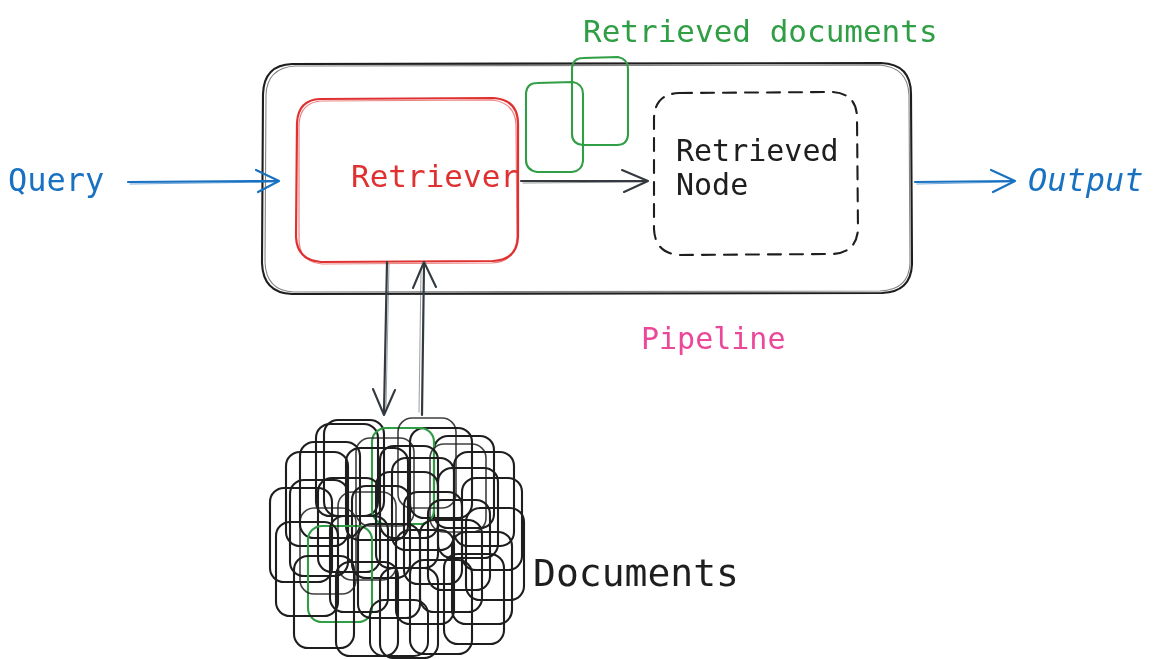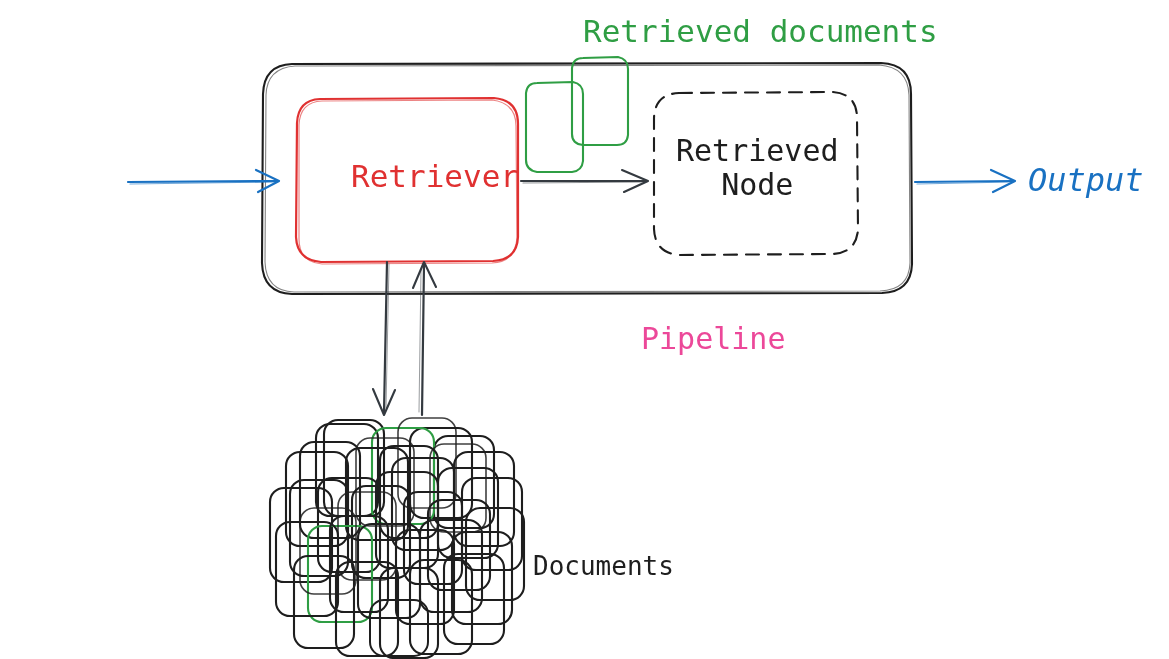--- a/index.html
+++ b/index.html
@@ -22,29 +22,28 @@
   #diagram {
     position: absolute;
     top: 0;
     left: 0;
   }
   .lbl {
     position: absolute;
     font-family: "DejaVu Sans Mono", "Liberation Mono", monospace;
     white-space: pre;
     line-height: 1.12;
-    text-align: center;
   }
   .lbl-query   { left: 8px;   top: 163px; font-size: 32px; color: #1971c2; }
   .lbl-output  { left: 1028px; top: 163px; font-size: 32px; color: #1971c2; font-style: italic; }
   .lbl-retrieved { left: 583px; top: 14px; font-size: 31px; color: #2f9e44; }
   .lbl-retriever { left: 315px; top: 159px; font-size: 31px; color: #e03131; margin-left: 36px; }
   .lbl-optional  { left: 676px; top: 134px; font-size: 30px; color: #1e1e1e; }
   .lbl-pipeline  { left: 641px; top: 322px; font-size: 30px; color: #ec4899; }
-  .lbl-documents { left: 533px; top: 552px; font-size: 26px; color: #1e1e1e; }
+  .lbl-documents { left: 533px; top: 552px; font-size: 38px; color: #1e1e1e; }
 </style>
 </head>
 <body>
 
 <div id="canvas">
 
   <svg id="diagram" width="1169" height="659" viewBox="0 0 1169 659">
 
     <defs>
       <style>
@@ -147,20 +146,21 @@
       <rect x="356" y="438" width="58" height="88" rx="14" stroke="#1e1e1e" stroke-width="1.6" opacity="0.85"></rect>
       <rect x="398" y="418" width="58" height="90" rx="14" stroke="#1e1e1e" stroke-width="1.6" opacity="0.85"></rect>
       <rect x="338" y="492" width="58" height="88" rx="14" stroke="#1e1e1e" stroke-width="1.6" opacity="0.85"></rect>
       <rect x="300" y="508" width="56" height="86" rx="14" stroke="#1e1e1e" stroke-width="1.6" opacity="0.85"></rect>
       <rect x="430" y="444" width="56" height="88" rx="14" stroke="#1e1e1e" stroke-width="1.6" opacity="0.85"></rect>
       <rect x="370" y="600" width="58" height="56" rx="14" stroke="#1e1e1e" stroke-width="2.0"></rect>
     </g>
 
   </svg>
 
+  <div class="lbl lbl-query">Query</div>
   <div class="lbl lbl-output">Output</div>
   <div class="lbl lbl-retrieved">Retrieved documents</div>
   <div class="lbl lbl-retriever">Retriever</div>
   <div class="lbl lbl-optional"><span>Retrieved</span><br><span>Node</span></div>
   <div class="lbl lbl-pipeline">Pipeline</div>
   <div class="lbl lbl-documents">Documents</div>
 
 </div>
 
 </body></html>

